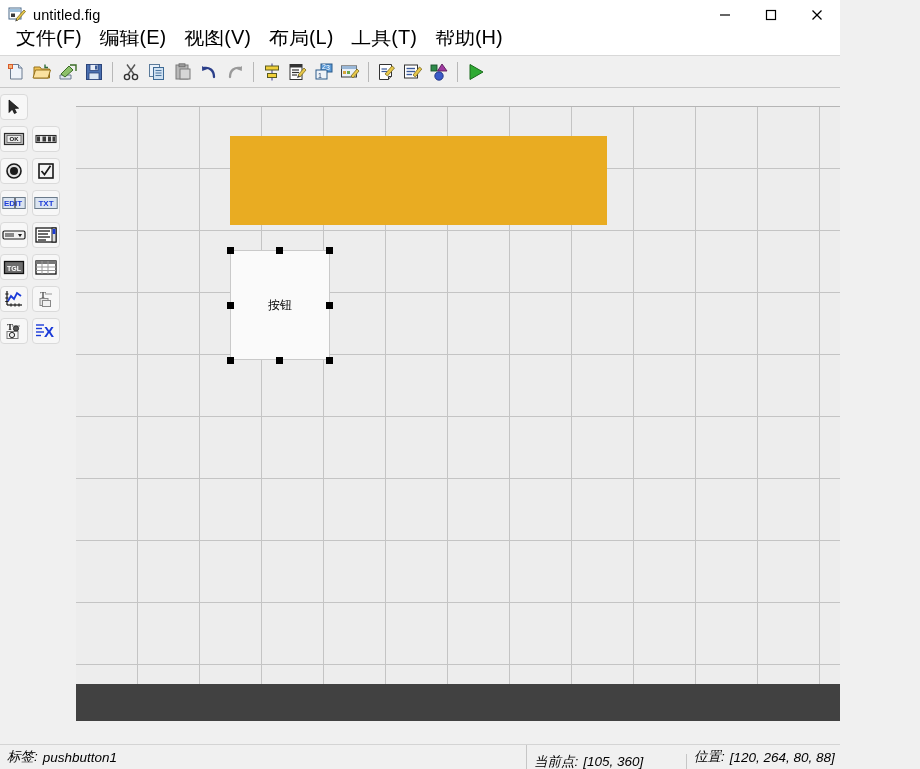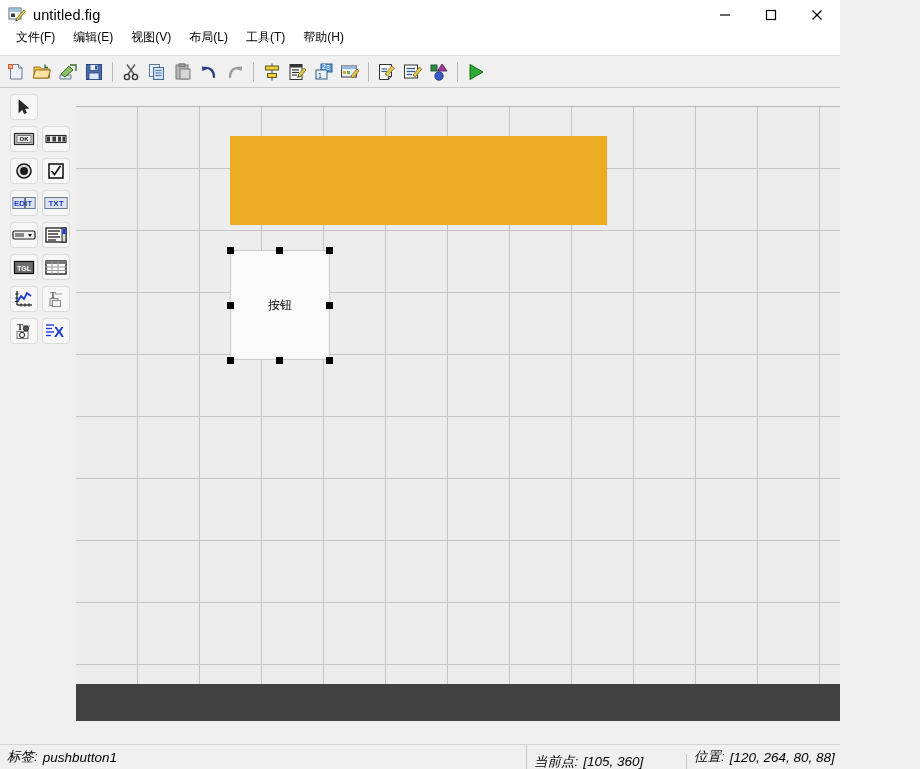--- a/index.html
+++ b/index.html
@@ -48,21 +48,21 @@
   
   .menubar {
     height: 25px;
     flex: 0 0 25px;
     background: #ffffff;
     display: flex; align-items: center;
     padding-left: 7px;
     border-bottom: 1px solid #d8d8d8;
   }
   .menu-item {
-    font-size: 12px;
+    font-size: 20px;
     color: #000;
     padding: 2px 9px 13px 9px;
     white-space: nowrap;
     line-height: 17px;
   }
 
   
   .toolbar {
     height: 31px;
     flex: 0 0 31px;
@@ -94,21 +94,20 @@
   .palette {
     width: 76px;
     flex: 0 0 76px;
     background: #f0f0f0;
     padding-top: 6px;
     box-sizing: border-box;
   }
   .pal-row {
     display: flex;
     justify-content: flex-start;
-    padding-left: 10px;
     margin-bottom: 6px;
   }
   .pal-btn {
     width: 28px; height: 26px;
     background: #f7f7f7;
     border: 1px solid #dadada;
     border-radius: 4px;
     display: flex; align-items: center; justify-content: center;
     margin-right: 4px;
     box-sizing: border-box;

